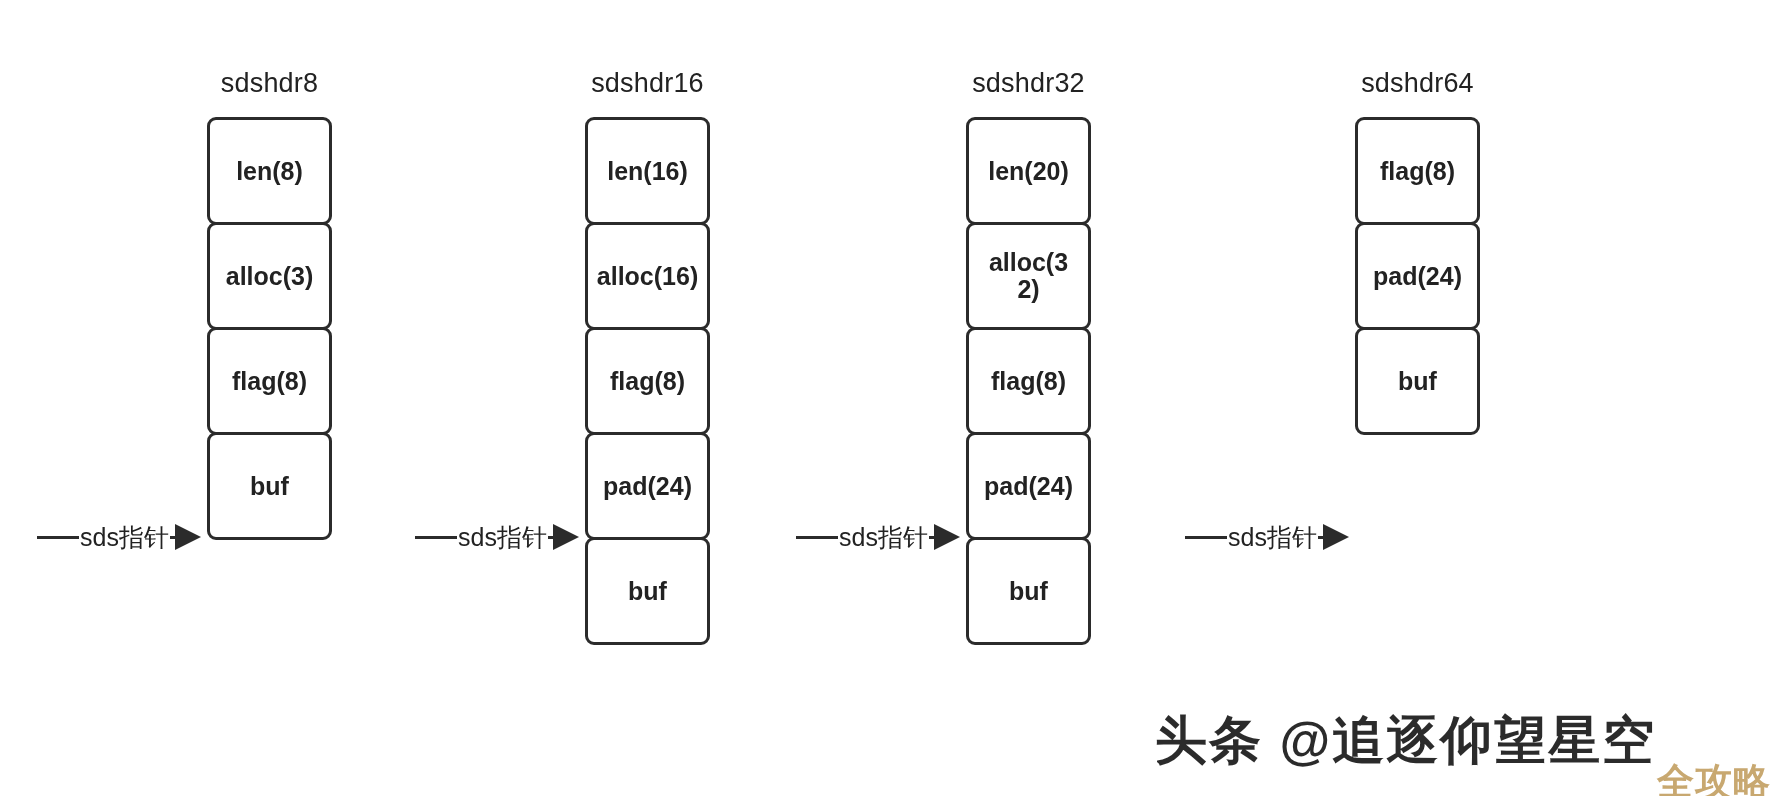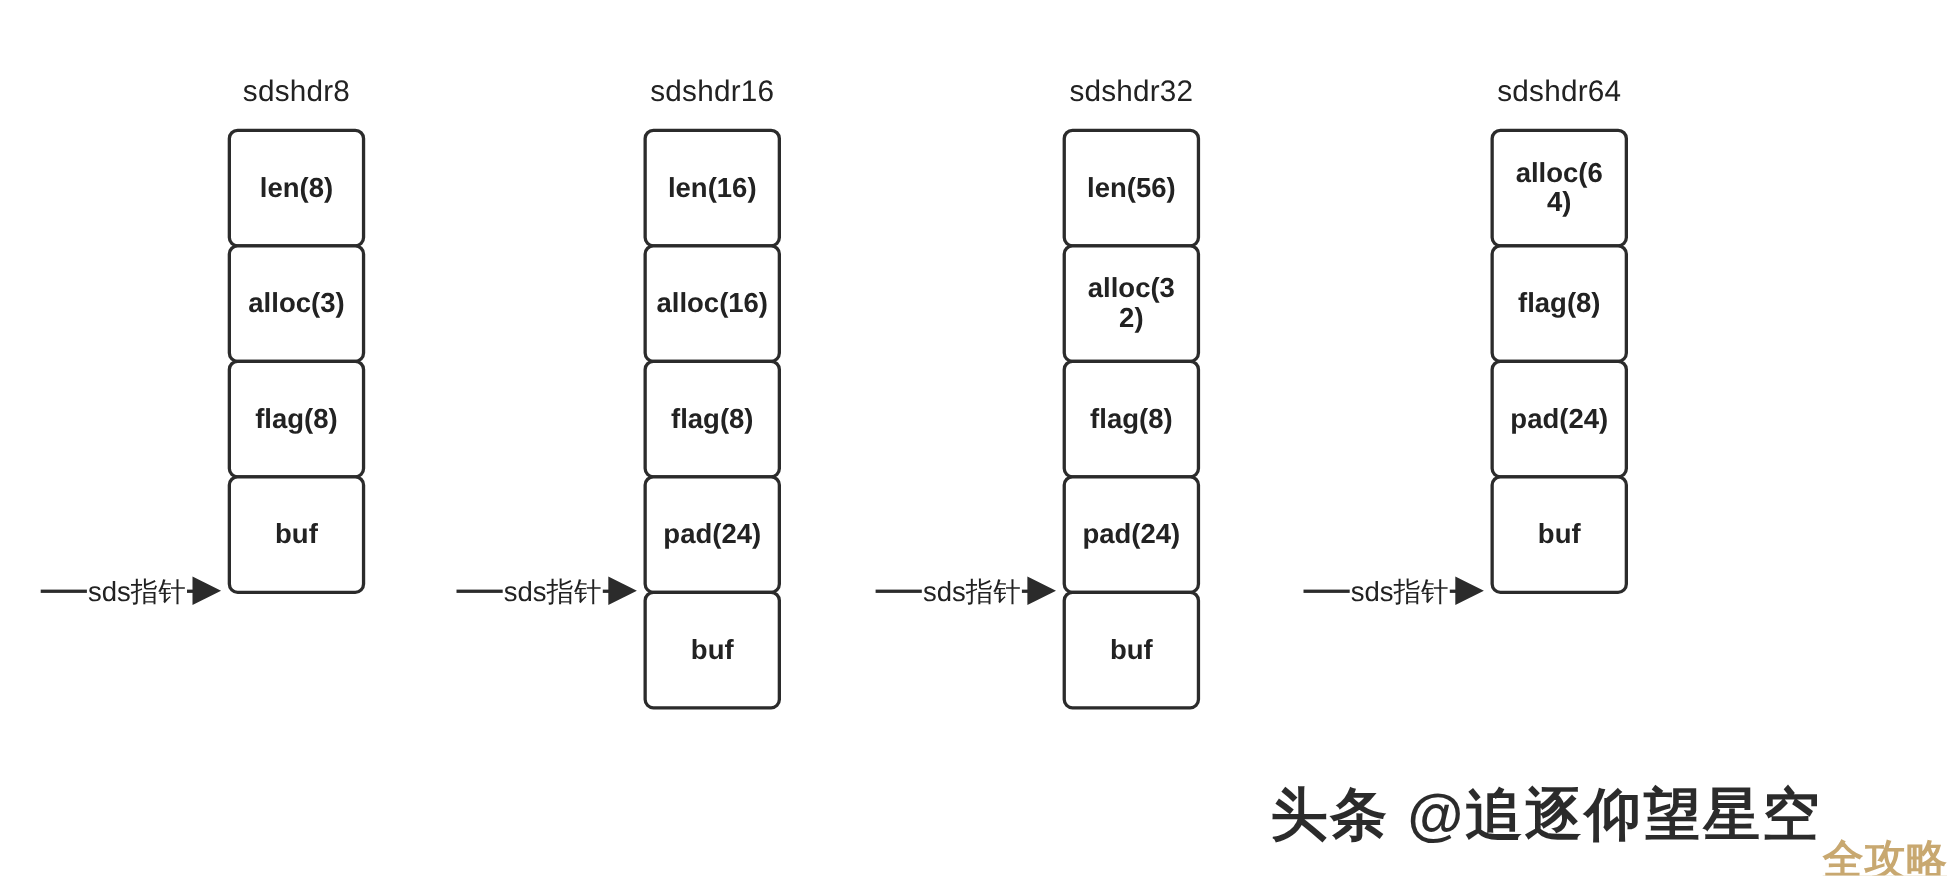--- a/index.html
+++ b/index.html
@@ -180,21 +180,21 @@
     <div class="sds-pointer" style="top: 517px; left: 415px;">
       <span class="sds-line"></span>
       <span class="sds-label">sds指针</span>
       <span class="sds-line short"></span>
       <span class="sds-arrowhead"></span>
     </div>
     <div class="column" style="left: 966px; width: 125px;">
       <div class="col-title">sdshdr32</div>
       <div class="stack">
         <div class="cell">
-          <span class="cell-text">len(56)</span>
+          <span class="cell-text">len(20)</span>
         </div>
         <div class="cell overflow-label">
           <span class="cell-text">alloc(32)</span>
         </div>
         <div class="cell">
           <span class="cell-text">flag(8)</span>
         </div>
         <div class="cell">
           <span class="cell-text">pad(24)</span>
         </div>
@@ -205,23 +205,20 @@
     </div>
     <div class="sds-pointer" style="top: 517px; left: 796px;">
       <span class="sds-line"></span>
       <span class="sds-label">sds指针</span>
       <span class="sds-line short"></span>
       <span class="sds-arrowhead"></span>
     </div>
     <div class="column" style="left: 1355px; width: 125px;">
       <div class="col-title">sdshdr64</div>
       <div class="stack">
-        <div class="cell overflow-label">
-          <span class="cell-text">alloc(64)</span>
-        </div>
         <div class="cell">
           <span class="cell-text">flag(8)</span>
         </div>
         <div class="cell">
           <span class="cell-text">pad(24)</span>
         </div>
         <div class="cell">
           <span class="cell-text">buf</span>
         </div>
       </div>

